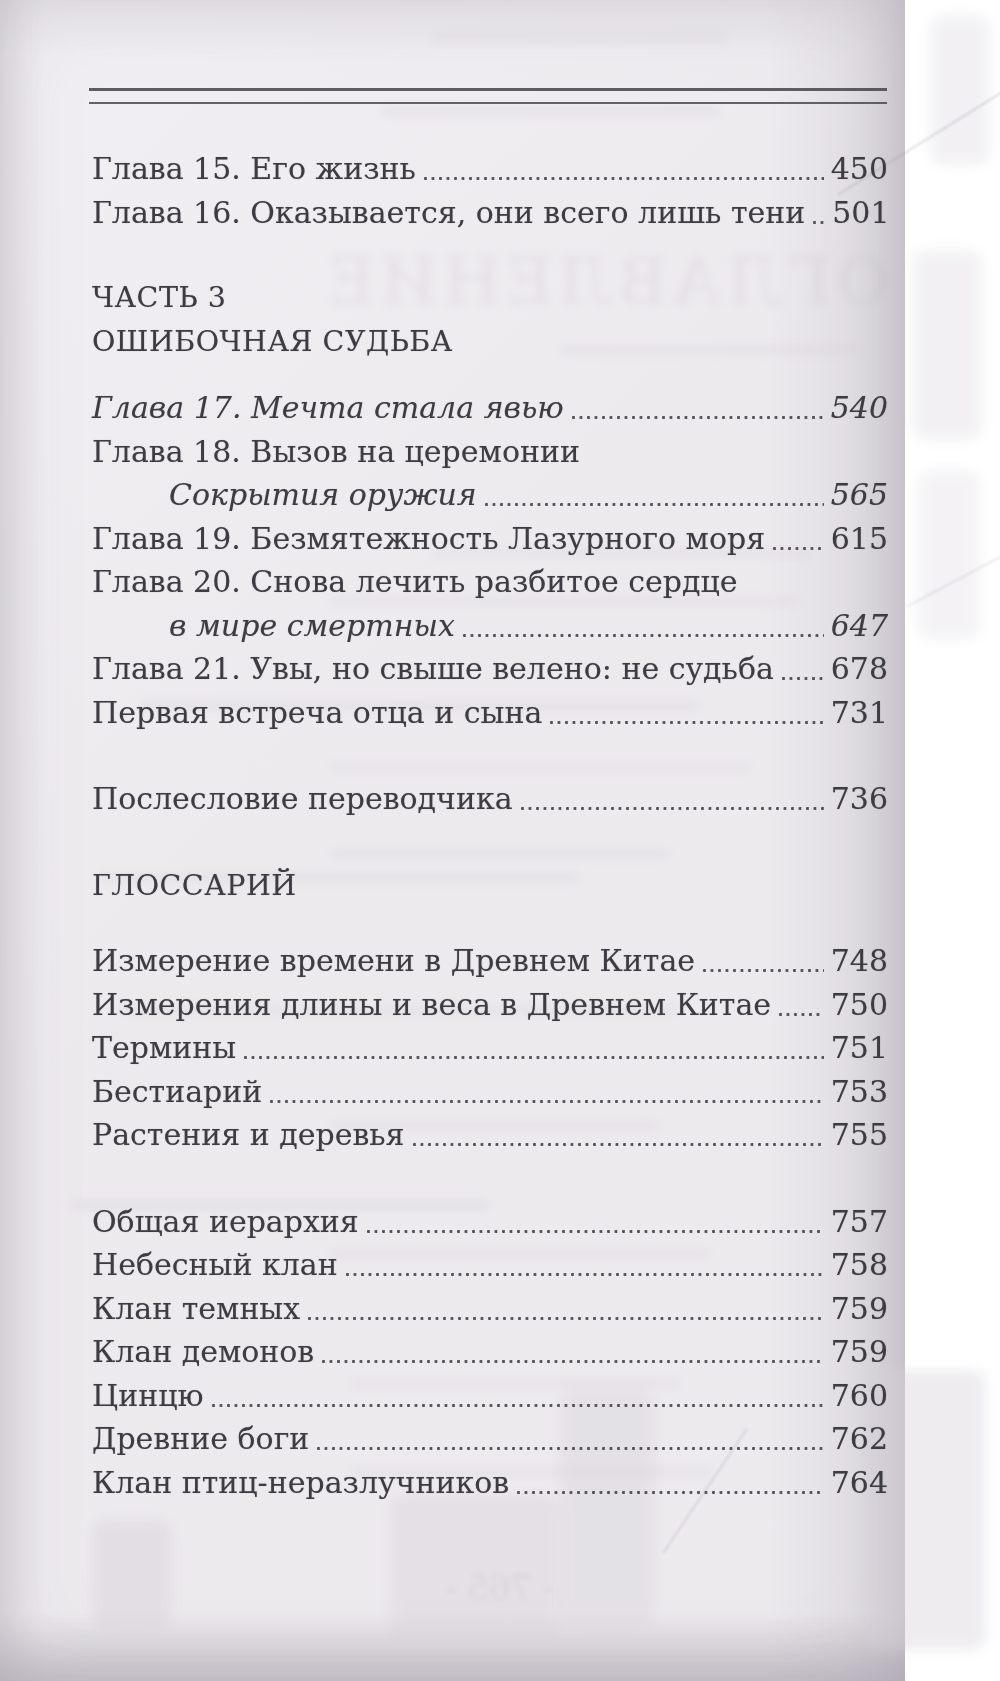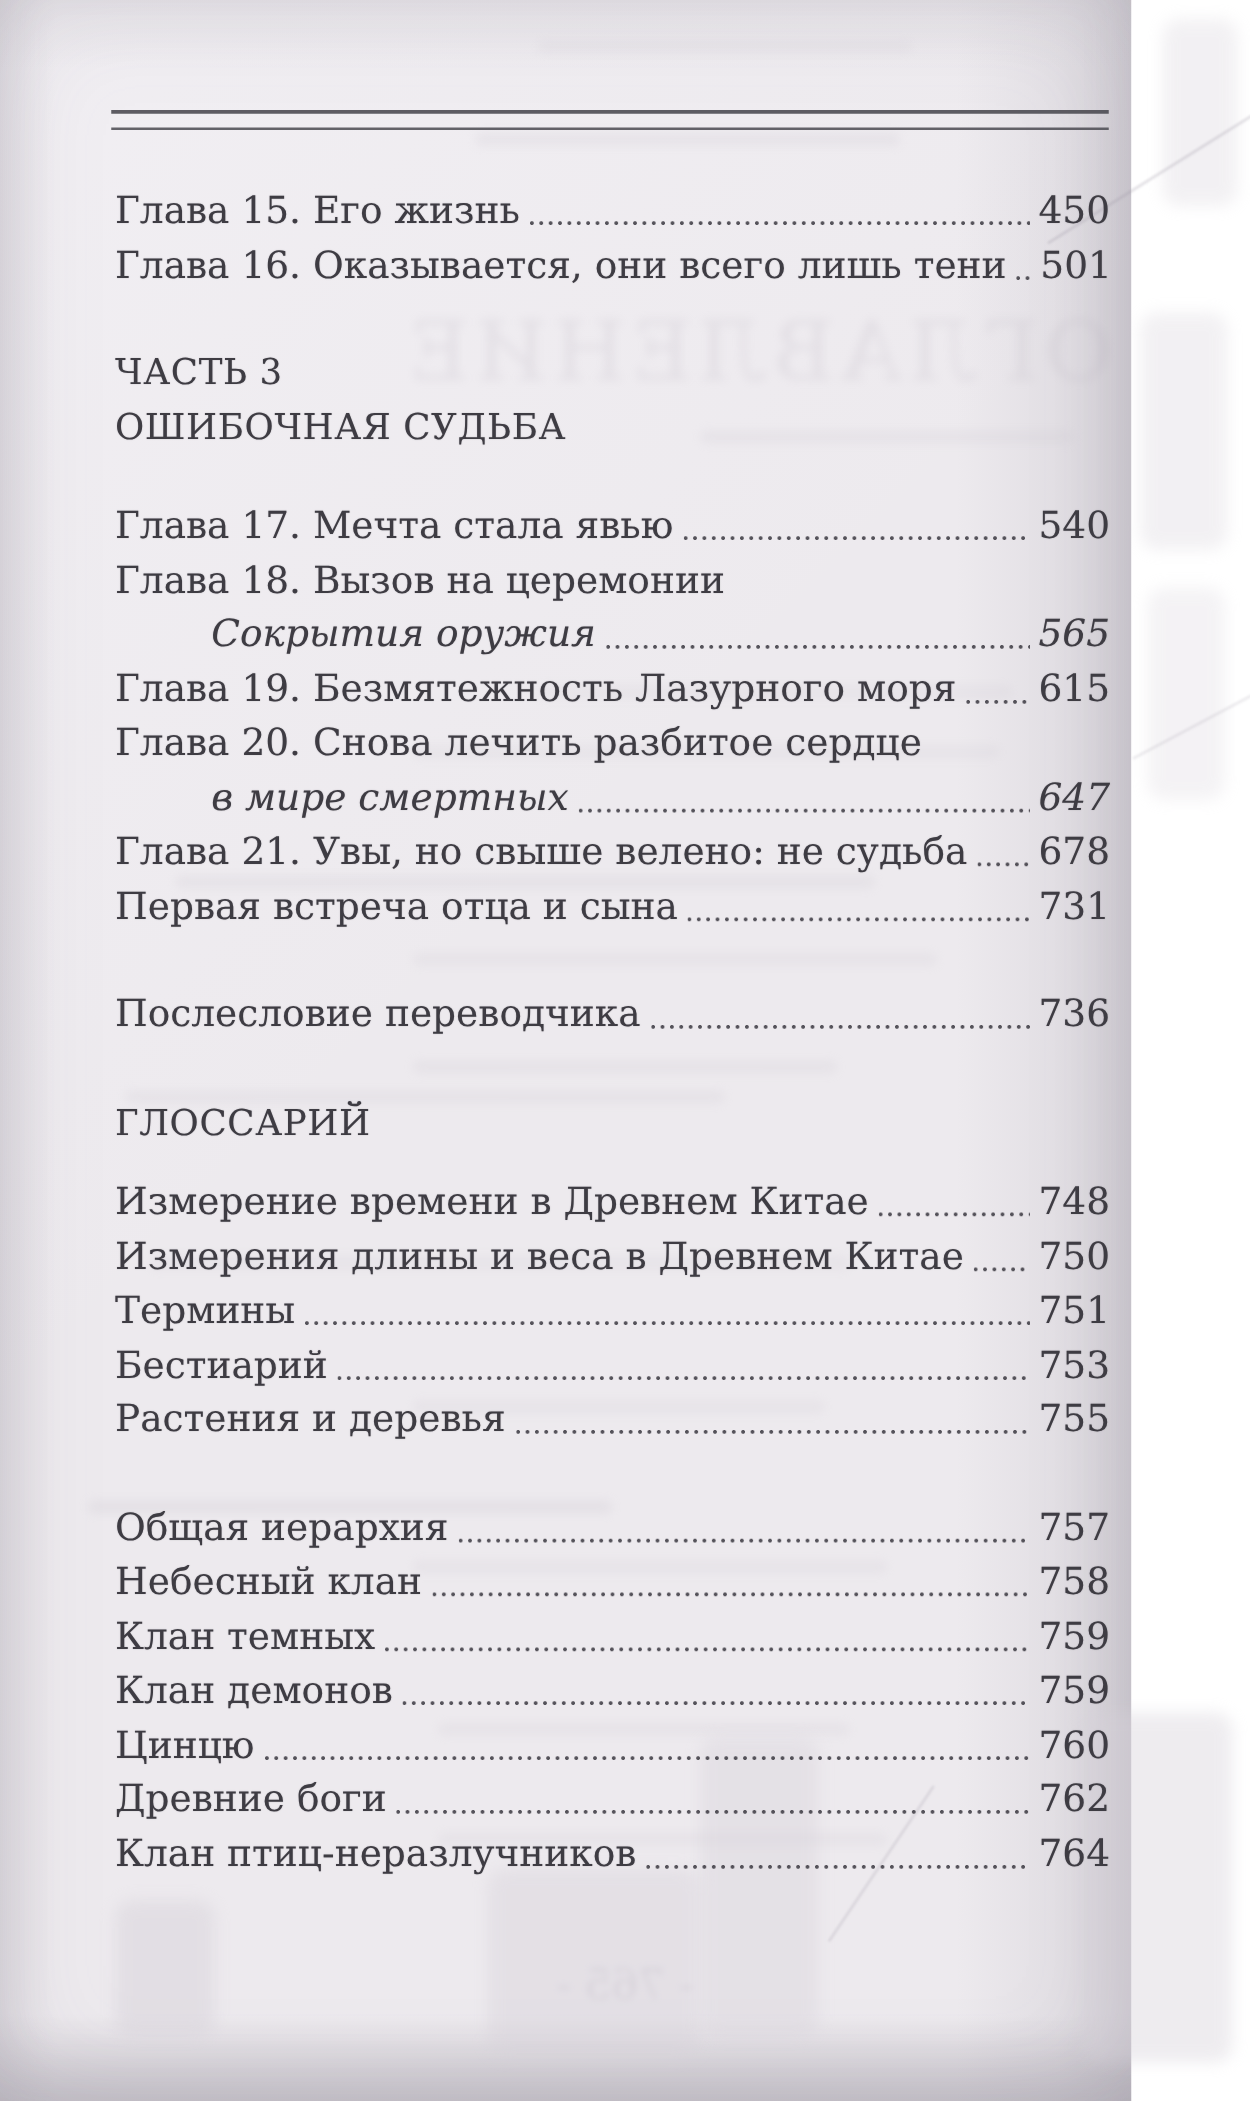--- a/index.html
+++ b/index.html
@@ -40,23 +40,23 @@
     content:""; position:absolute; left:1px; right:1px; bottom:10.5px; height:3px;
     background-image:radial-gradient(circle at 1.5px 1.5px, rgba(58,56,64,.85) 1.35px, rgba(58,56,64,0) 1.7px);
     background-size:7.5px 3px; background-repeat:repeat-x;
   }
   .pg { flex:0 0 auto; }
   .heading {
     height:43.5px; line-height:43.5px; font-size:28.5px;
     text-align:left; letter-spacing:.5px;
     text-shadow:0 0 1px rgba(62,60,68,.35);
   }
-  .mt42 { margin-top:42px; } .mt23 { margin-top:36px; }
+  .mt42 { margin-top:42px; } .mt23 { margin-top:23px;font-style:italic; }
   .mt45 { } .mt43 { margin-top:43px; }
-  .mt20 { margin-top:20px; }
+  .mt20 { margin-top:32px; }
   
   .ghost-text {
     position:absolute; transform:scaleX(-1); color:#aaa2b0;
     filter:blur(4px); pointer-events:none; text-align:center;
   }
   .ghost-h { left:330px; top:243px; width:560px; font-size:66px; letter-spacing:5px; opacity:.16; }
   .ghost-p { left:390px; top:1568px; width:220px; font-size:34px; opacity:.28; filter:blur(2.5px); }
   .smudge {
     position:absolute; background:#ccc7d0; opacity:.30;
     filter:blur(4px); border-radius:6px; height:11px; pointer-events:none;

